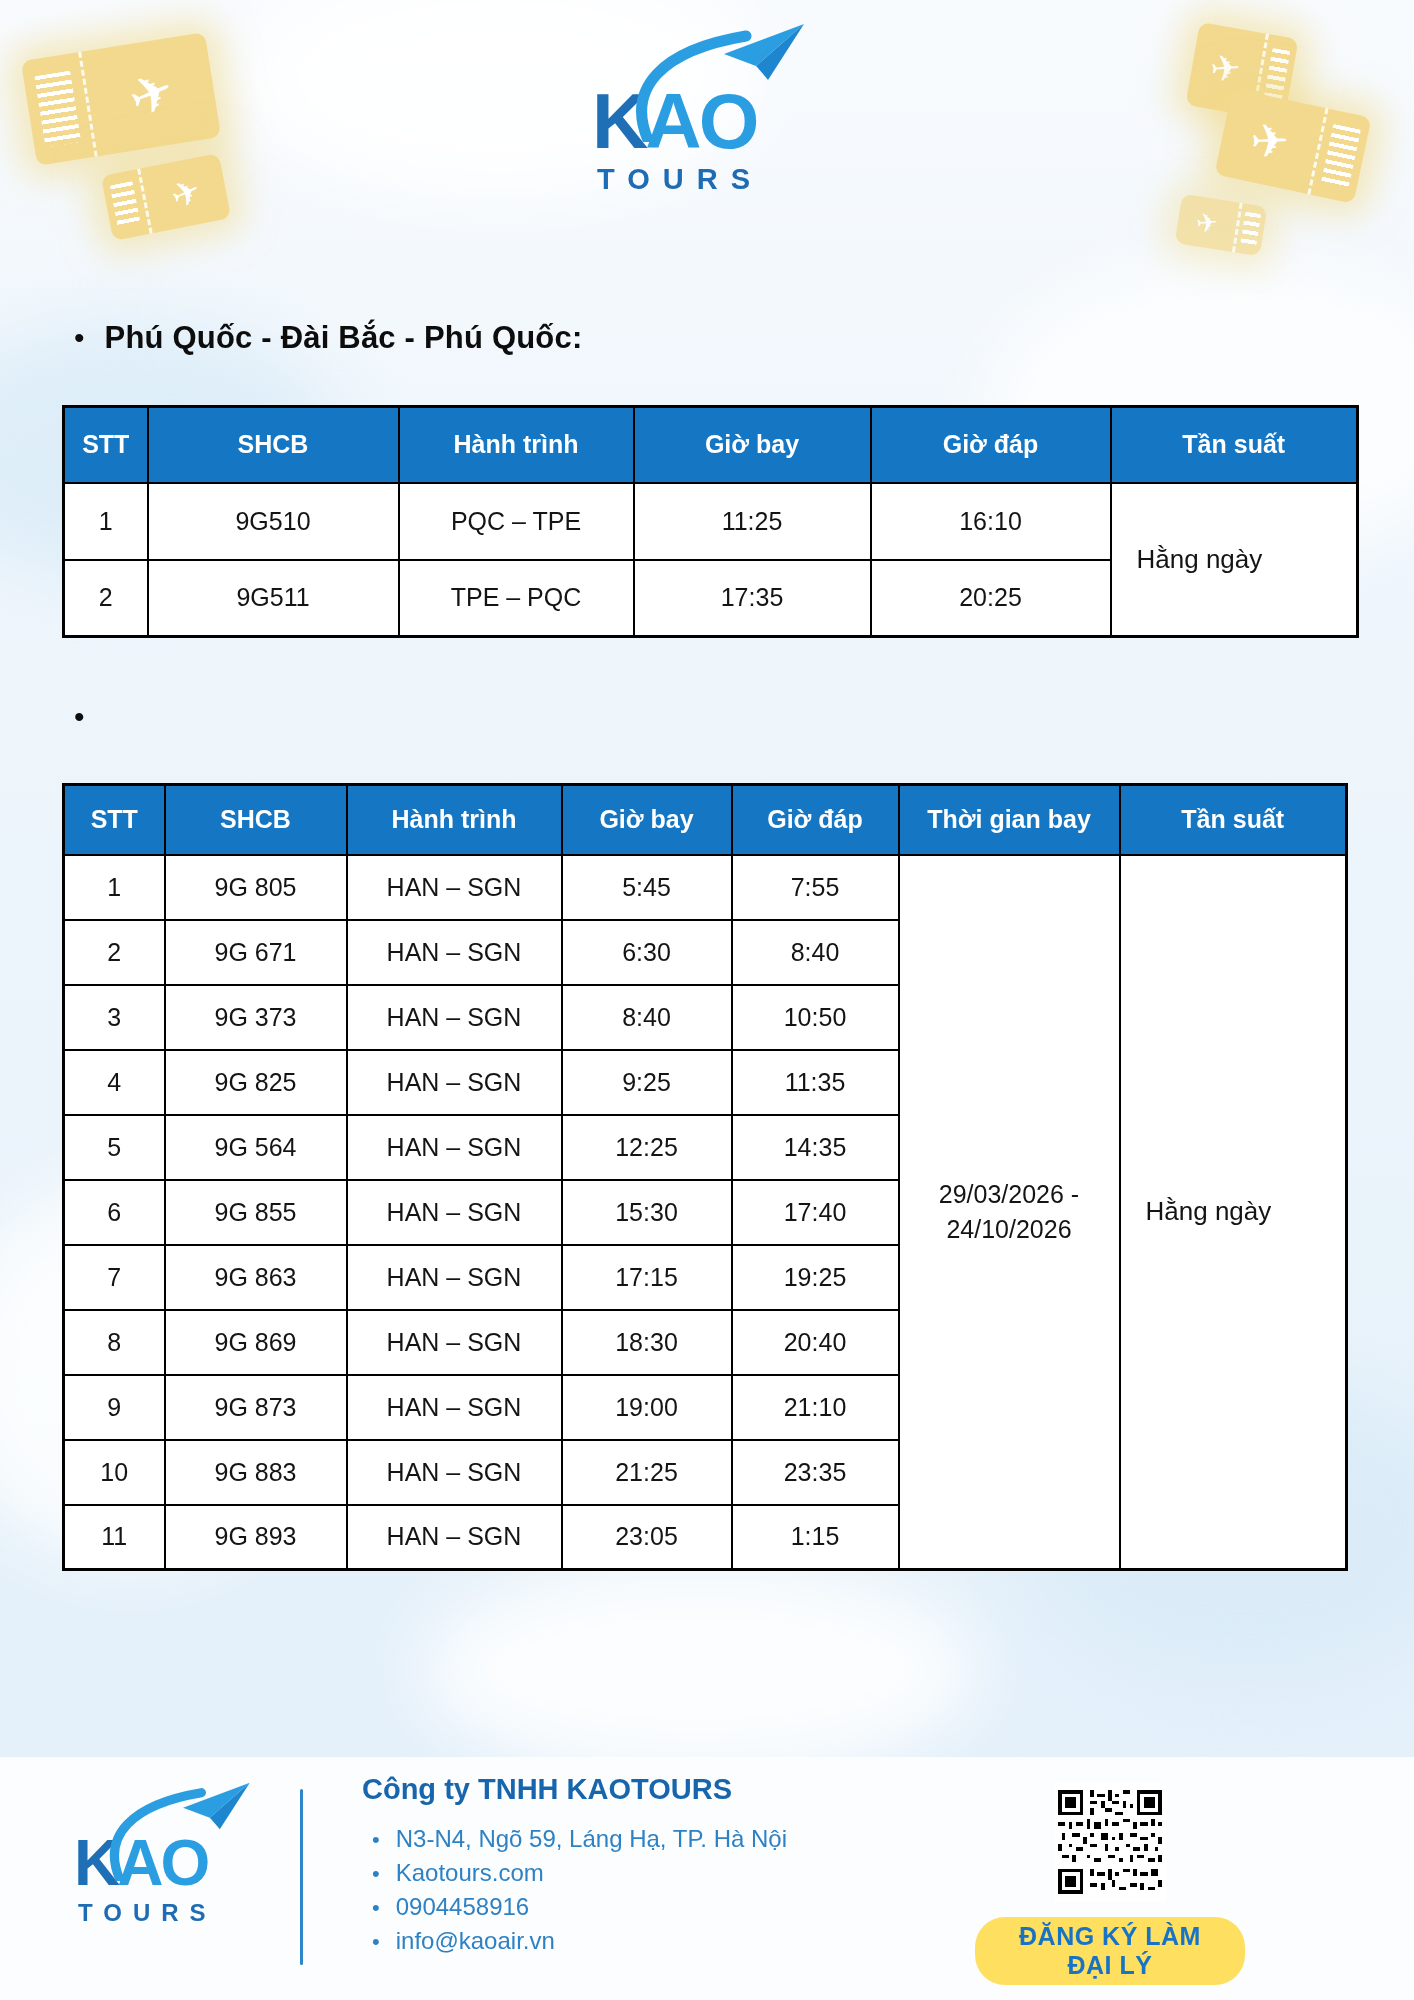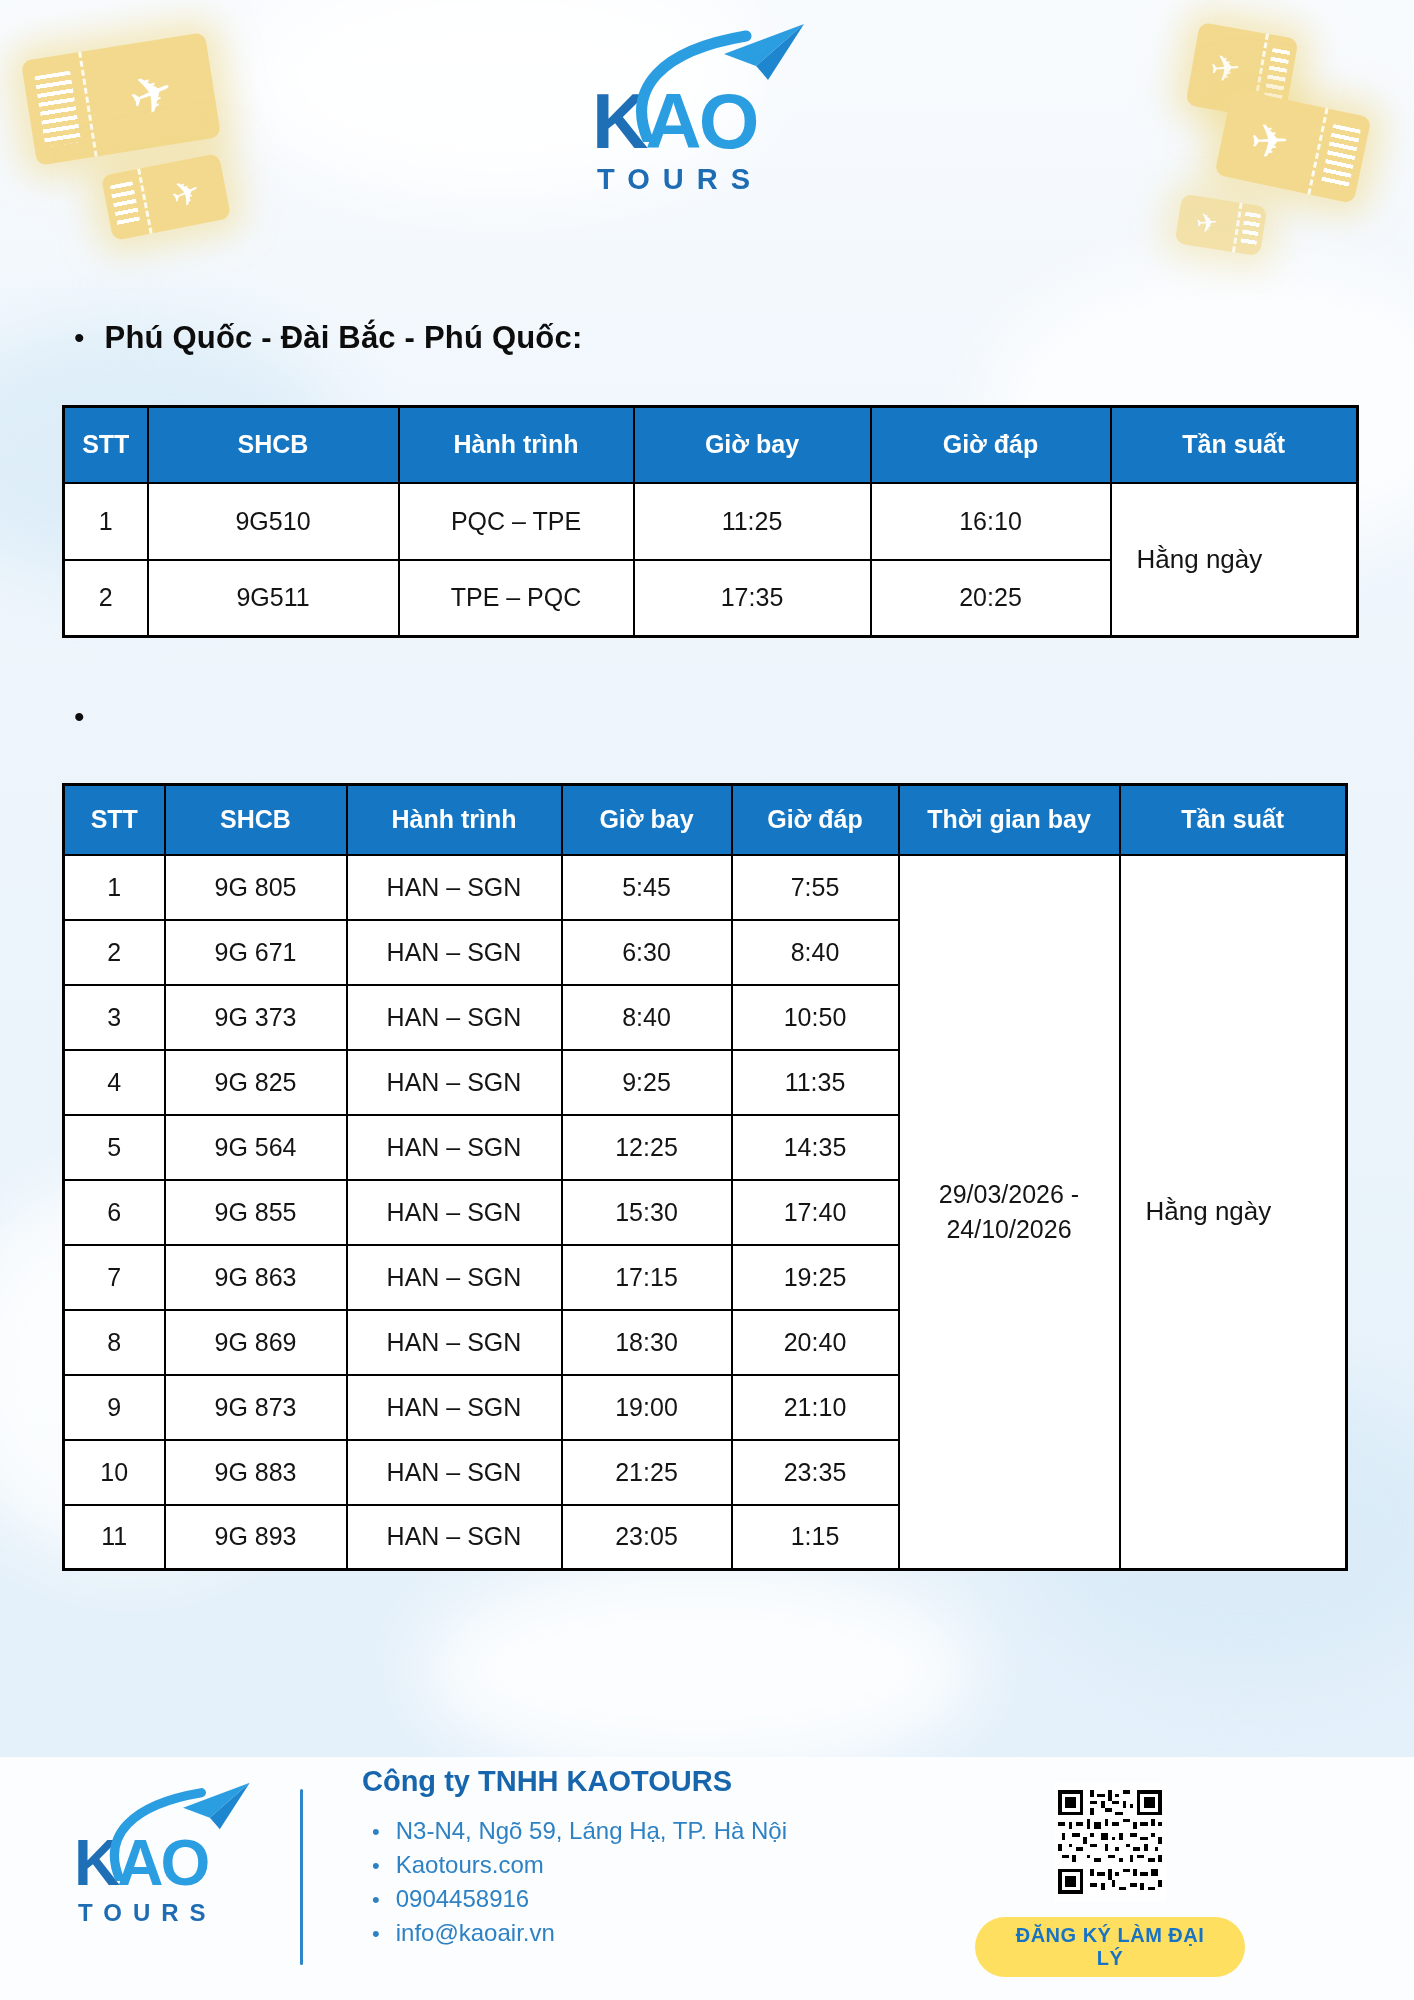--- a/index.html
+++ b/index.html
@@ -67,31 +67,31 @@
   td.left-cell { text-align:left; padding-left:25px; font-size:26px; }
   td.period-cell { line-height:1.4; font-size:25px;border-radius:24px; }
 
   
   .footer { position:absolute; left:0; top:1757px; width:1414px; height:243px; background:#fcfdfe; }
   .f-logo { position:absolute; left:74px; top:30px; width:170px; }
   .f-logo .kao { font-size:64px; margin-top:44px; }
   .f-logo .tours { font-size:24px; letter-spacing:11px; margin-top:4px; padding-left:4px; }
   .f-logo svg.swoosh { left:2px; top:-6px; }
   .f-divider { position:absolute; left:300px; top:32px; width:3px; height:176px; background:#2e86c9; border-radius:2px; }
-  .f-info { position:absolute; left:362px; top:8px; }
+  .f-info { position:absolute; left:362px; top:16px; }
   .f-company { font-size:29px; font-weight:800; color:#1766ad; margin-bottom:16px; }
   .f-item { display:flex; align-items:baseline; color:#2e82c4; font-size:24px; line-height:33px; }
   .f-item .fdot { font-size:22px; margin:0 16px 0 10px; color:#2e82c4; }
   .f-right { position:absolute; left:975px; top:26px; width:270px; display:flex; flex-direction:column; align-items:center; }
   .qr { width:112px; height:118px; background:#fff; display:flex; align-items:center; justify-content:center; }
   .qr svg { width:104px; height:110px; }
   .cta {
-    margin-top:16px; height:60px; min-width:268px; padding:8px 26px;
+    margin-top:16px; height:68px; min-width:268px; padding:8px 26px;
     background:#ffdf5f; border:none; border-radius:30px;
-    color:#1873c5; font-weight:800; font-size:20px; letter-spacing:.5px;
+    color:#1873c5; font-weight:800; font-size:25px; letter-spacing:.5px;
     font-family:"Liberation Sans","DejaVu Sans",sans-serif;
     display:flex; align-items:center; justify-content:center; cursor:pointer;
   }
 </style>
 </head>
 <body>
 
 <div class="page">
 
   <div class="cloud c1"></div>

